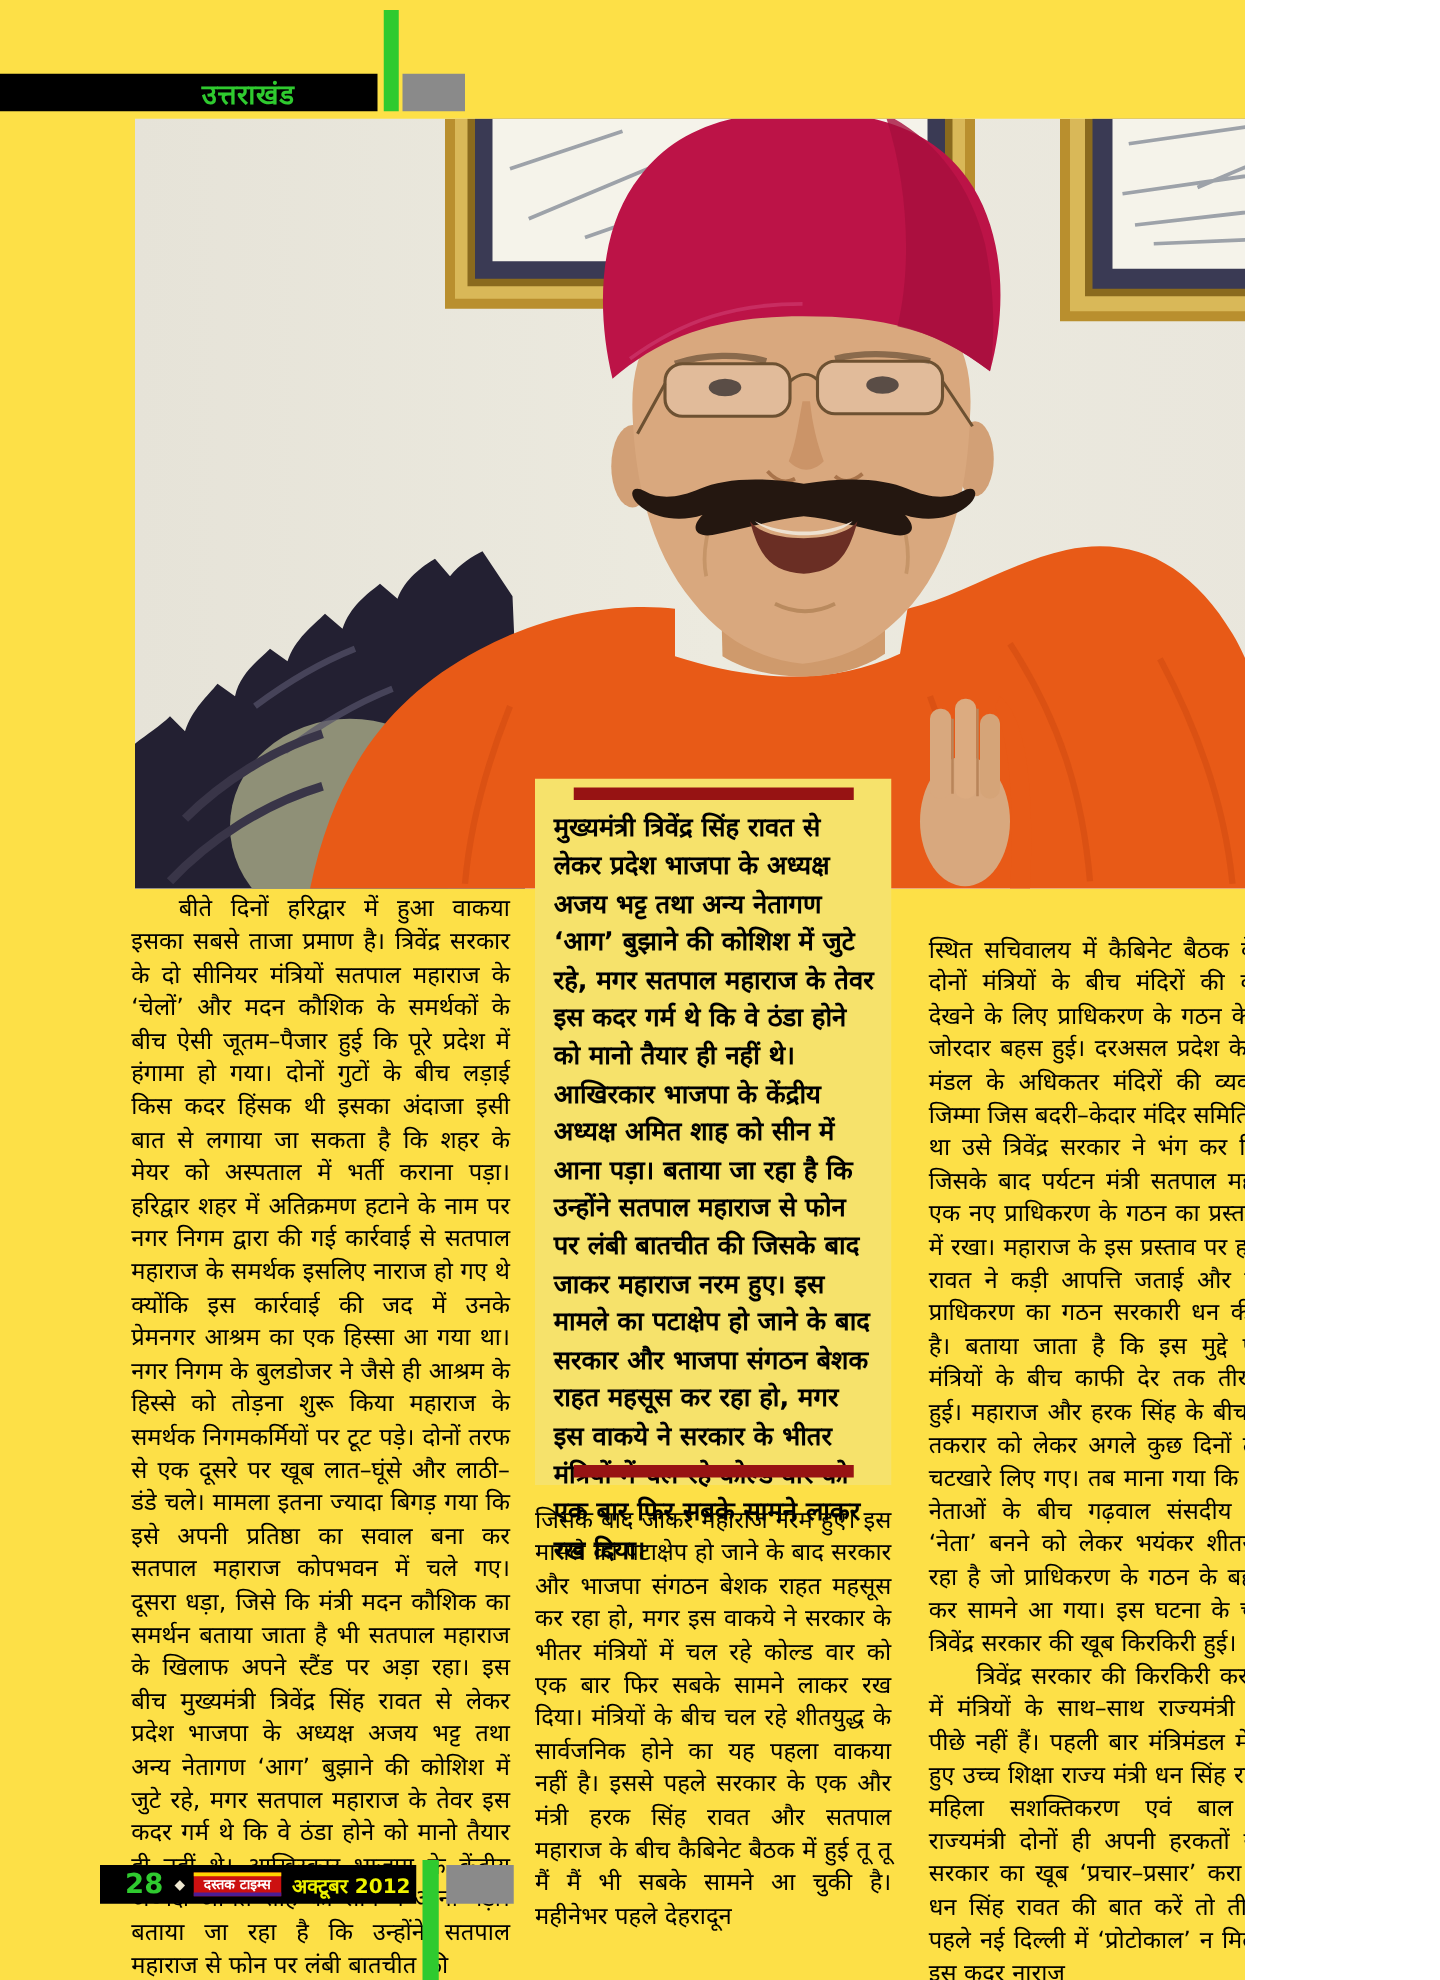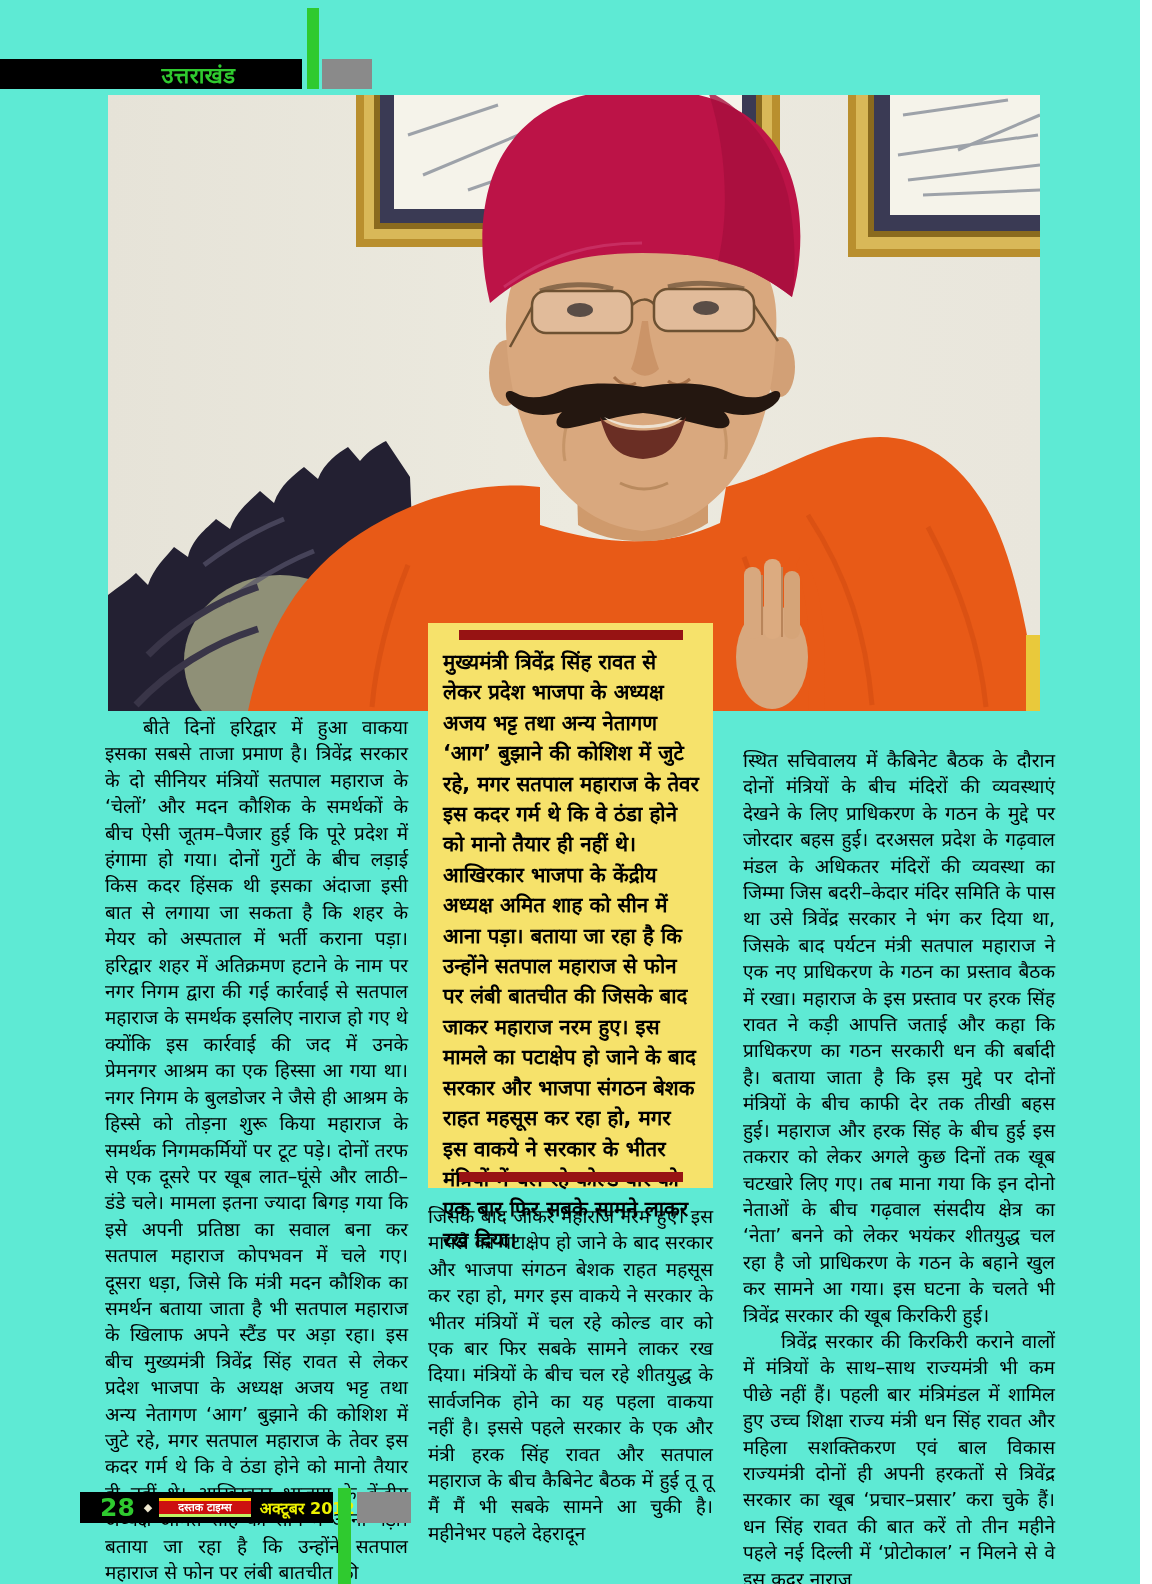--- a/index.html
+++ b/index.html
@@ -1,17 +1,17 @@
 <!DOCTYPE html>
 <html lang="hi"><head>
 <meta charset="utf-8">
 <style>
   html,body{margin:0;padding:0;background:#ffffff;}
   .page{
-    position:relative;width:1140px;height:1584px;background:#5eead4;overflow:hidden;
+    position:relative;width:996px;height:1584px;background:#fde047;overflow:hidden;
     font-family:"DejaVu Sans","Liberation Sans",sans-serif;color:#000;
   }
   
   .header-bar{position:absolute;left:0;top:59px;width:302px;height:30px;background:#000;
     display:flex;align-items:center;justify-content:center;padding-left:95px;box-sizing:border-box;}
   .section-label{color:#2fca2f;font-size:22px;font-weight:bold;letter-spacing:.5px;}
   .green-bar-top{position:absolute;left:307px;top:8px;width:12px;height:81px;background:#2fca2f;}
   .gray-square-top{position:absolute;left:322px;top:59px;width:50px;height:30px;background:#8a8a8a;}
   
   .photo{position:absolute;left:108px;top:95px;width:932px;height:616px;overflow:hidden;background:#e9e6dd;}
@@ -24,24 +24,24 @@
   
   .col{position:absolute;top:714px;font-size:19px;line-height:26.4px;text-align:justify;}
   .col p{margin:0;}
   .col .indent{text-indent:38px;}
   .col1{left:105px;width:303px;}
   .col2{left:428px;top:1203px;width:285px;}
   .col3{left:743px;width:312px;margin-top:33px;}
   
   .footer-bar{position:absolute;left:80px;top:1492px;width:253px;height:31px;background:#000;
     display:flex;align-items:center;box-sizing:border-box;padding-left:20px;}
-  .page-number{color:#2fca2f;font-size:25px;font-weight:bold;line-height:1;}
+  .page-number{color:#2fca2f;font-size:22px;font-weight:bold;line-height:1;}
   .footer-diamond{color:#efe8d0;font-size:11px;margin:0 7px 0 9px;}
-  .logo-box{background:#cc1010;border-top:3px solid #ffd400;border-bottom:3px solid #bef264;
-    color:#fff;font-size:11px;font-weight:bold;line-height:13px;padding:0 19px;white-space:nowrap;}
+  .logo-box{background:#cc1010;border-top:3px solid #ffd400;border-bottom:3px solid #4c1d95;
+    color:#fff;font-size:11px;font-weight:bold;line-height:13px;padding:0 8px;white-space:nowrap;}
   .issue-date{color:#eef200;font-size:16px;font-weight:bold;margin-left:9px;white-space:nowrap;}
   .green-bar-bottom{position:absolute;left:338px;top:1488px;width:13px;height:96px;background:#2fca2f;}
   .gray-square-bottom{position:absolute;left:357px;top:1492px;width:54px;height:31px;background:#8a8a8a;}
 </style>
 </head>
 <body>
 
 <div class="page">
 
   <div class="header-bar">

